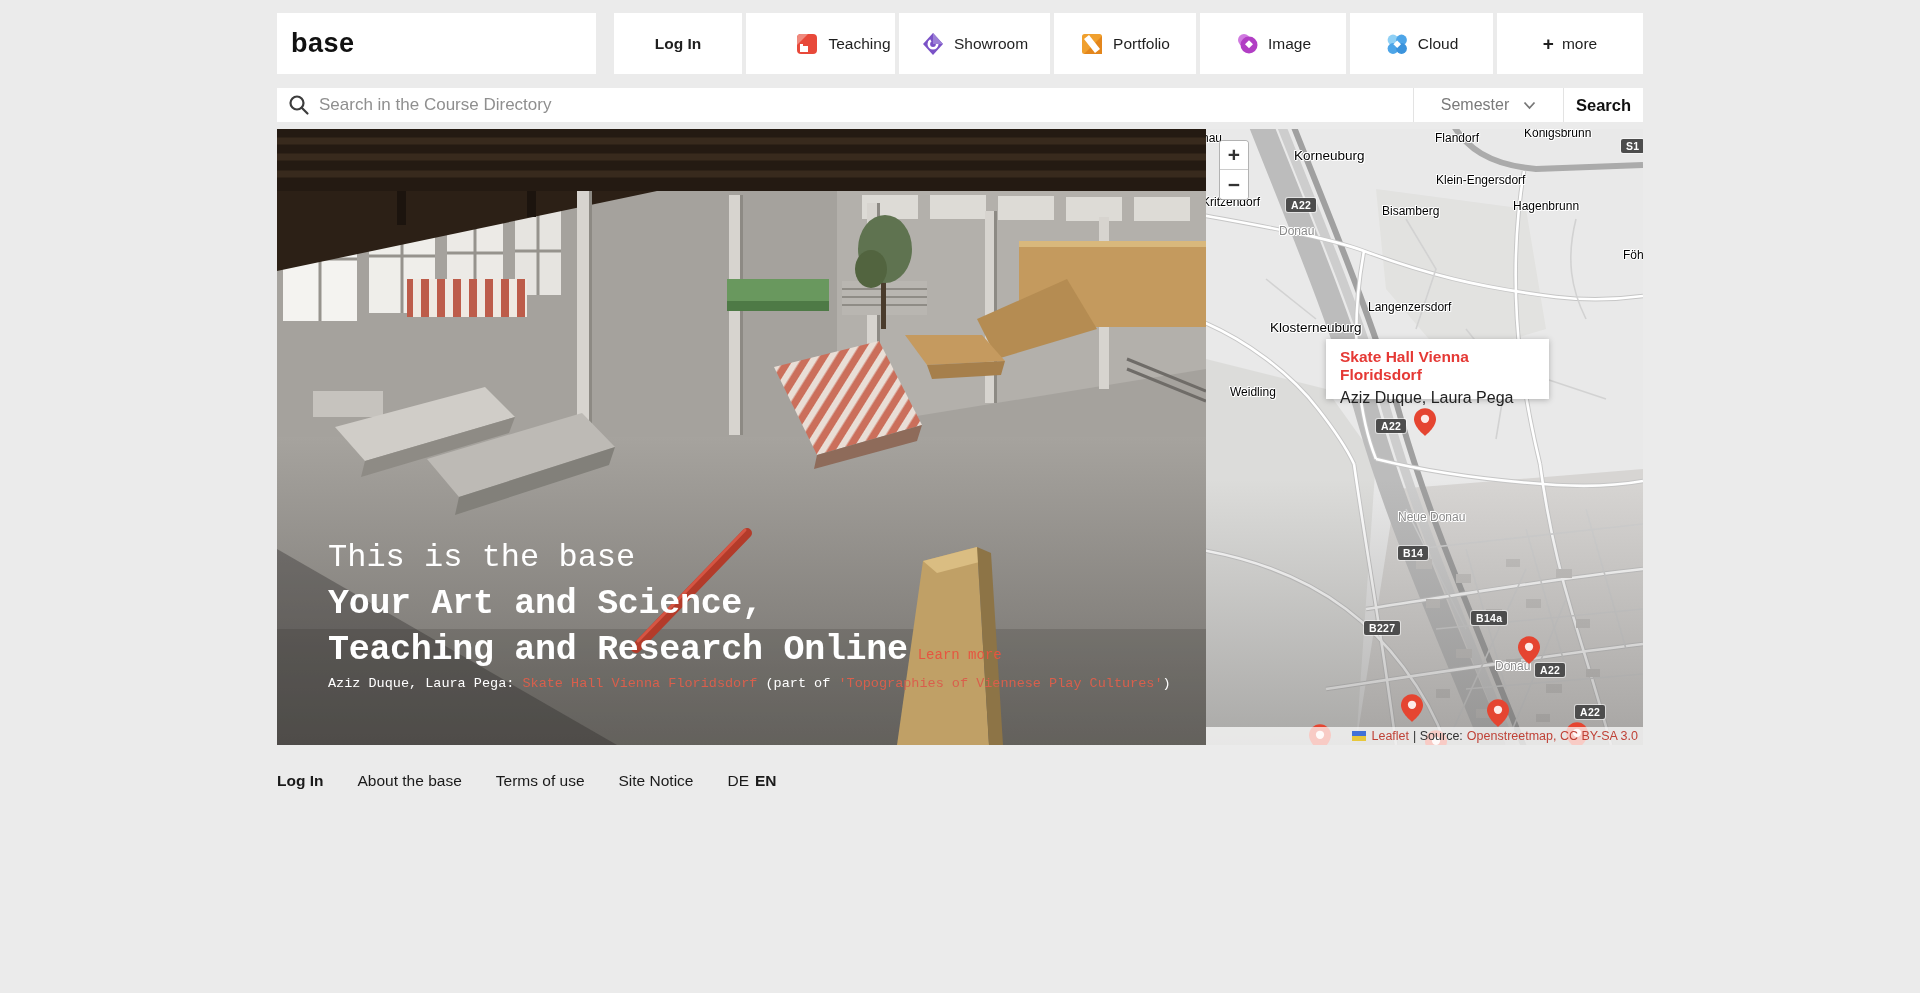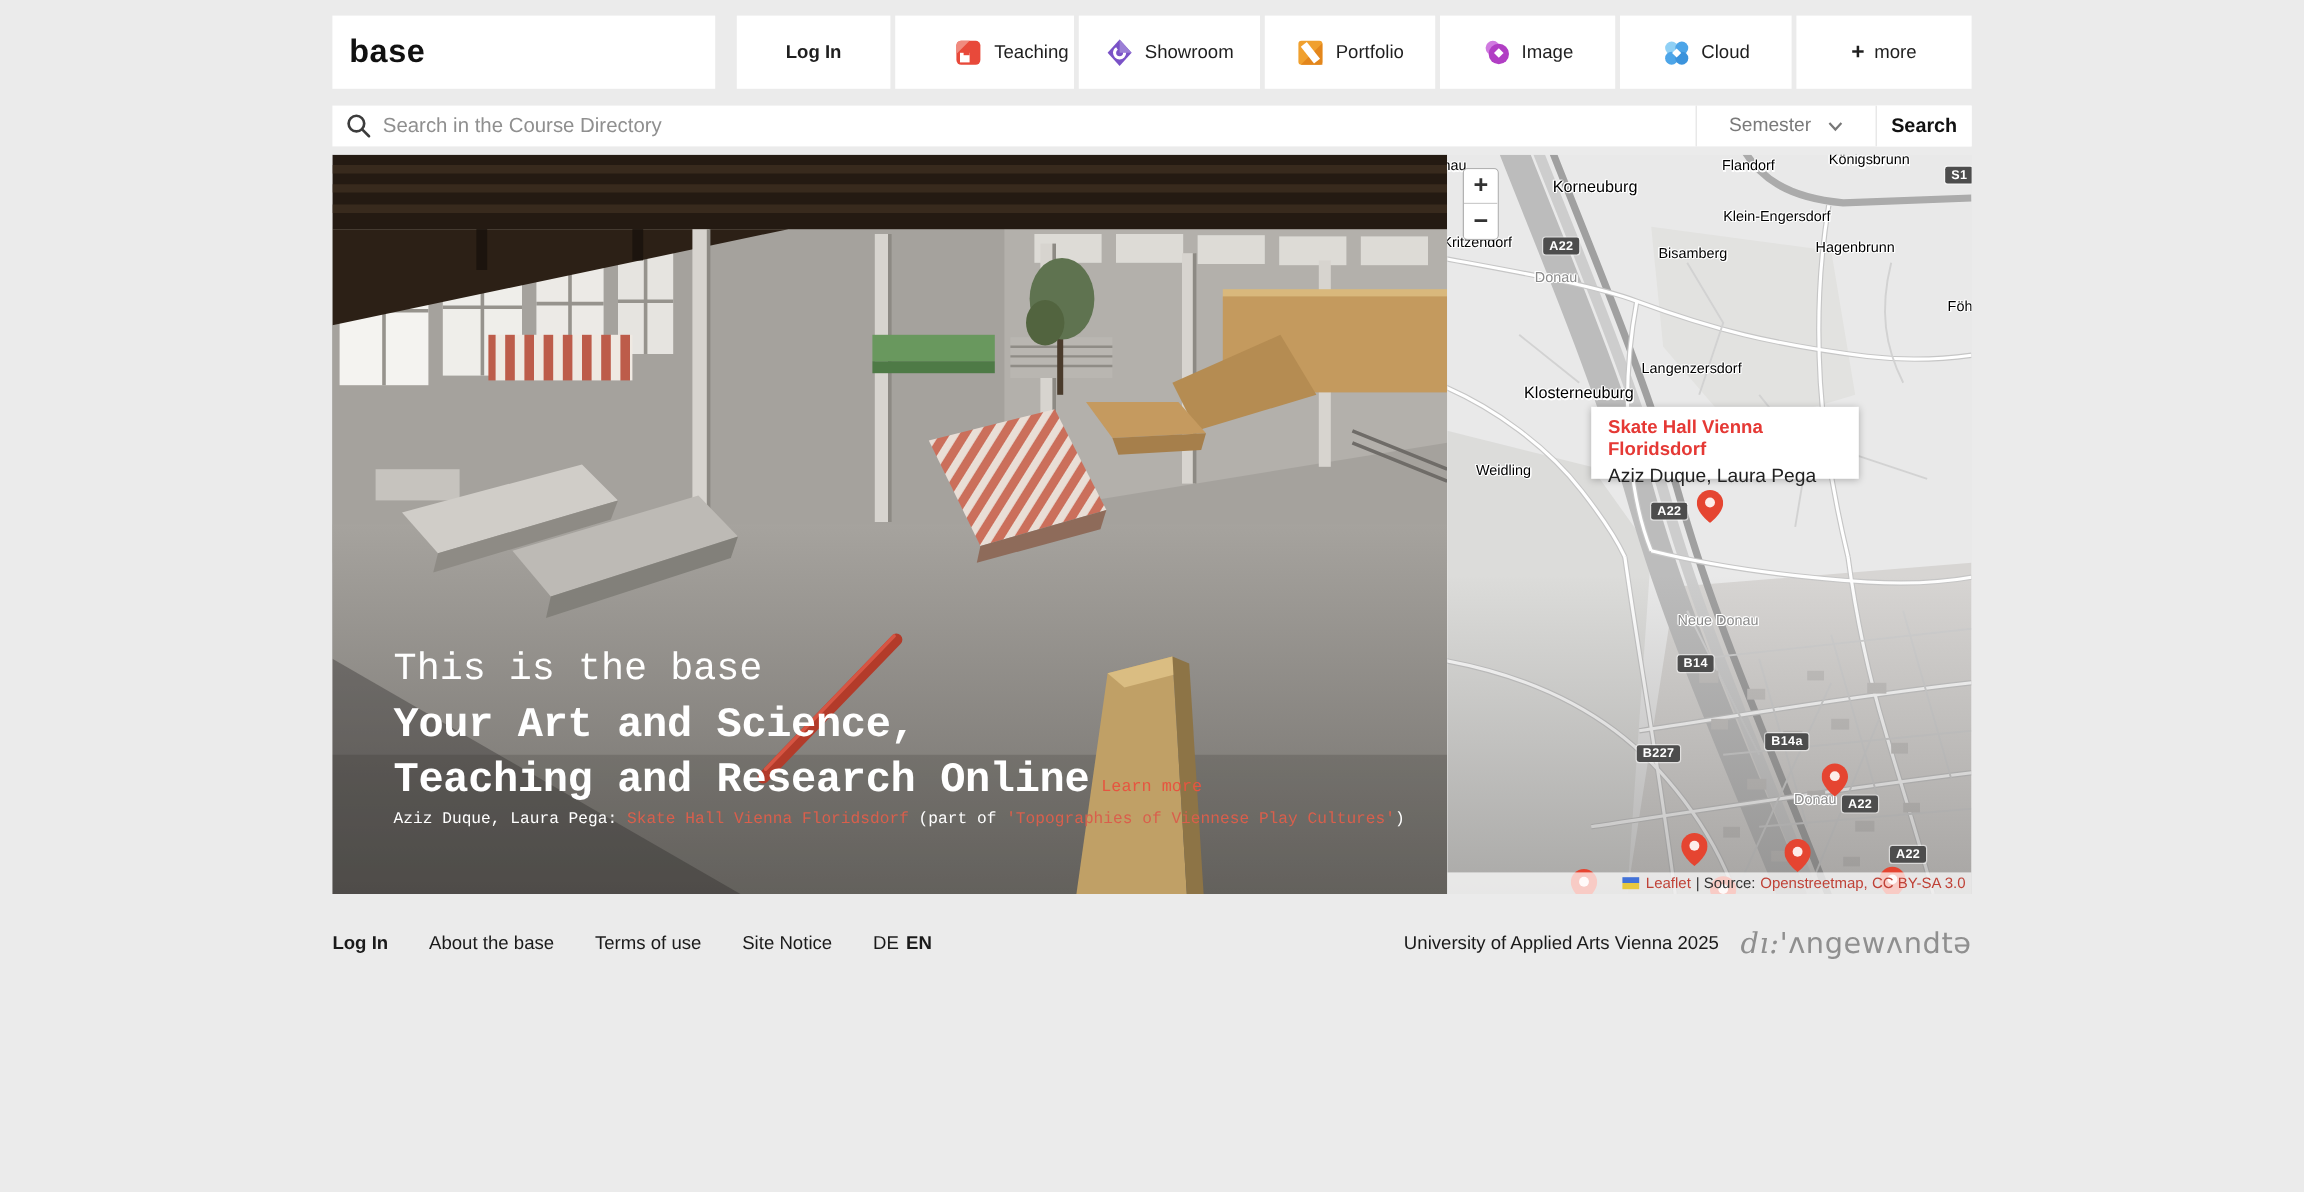--- a/index.html
+++ b/index.html
@@ -465,21 +465,15 @@
     <div class="footer-links">
       <span class="footer-link bold">Log In</span>
       <span class="footer-link">About the base</span>
       <span class="footer-link">Terms of use</span>
       <span class="footer-link">Site Notice</span>
       <span class="lang-switch">
         <span class="lang-de">DE</span>
         <span class="lang-en">EN</span>
       </span>
     </div>
-    <div class="footer-right">
-      <span class="uni-text">University of Applied Arts Vienna 2025</span>
-      <span class="angewandte-logo">
-        <span class="angewandte-prefix">dı:</span><span class="angewandte-main">'ʌngewʌndtə</span>
-      </span>
-    </div>
   </div>
 
 </div>
 
 </body></html>

